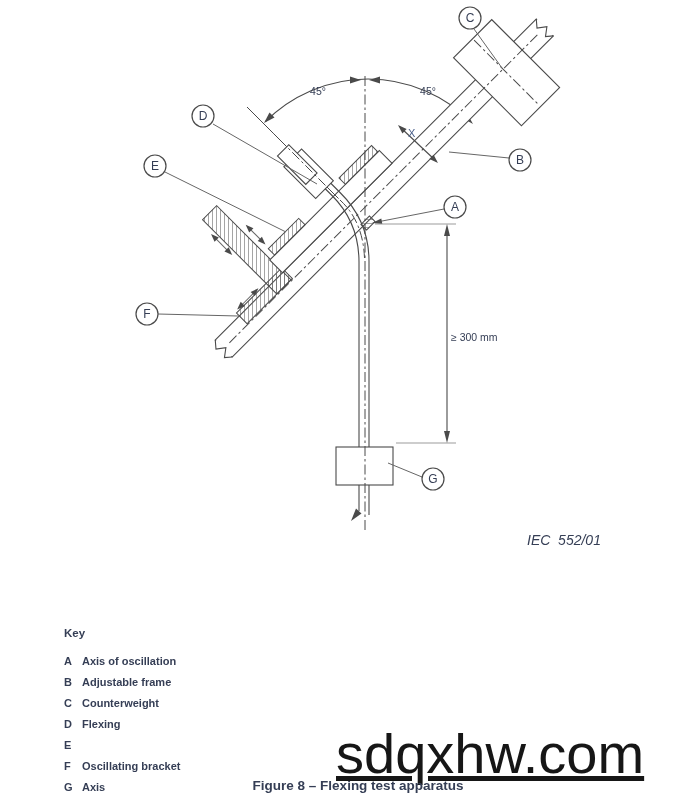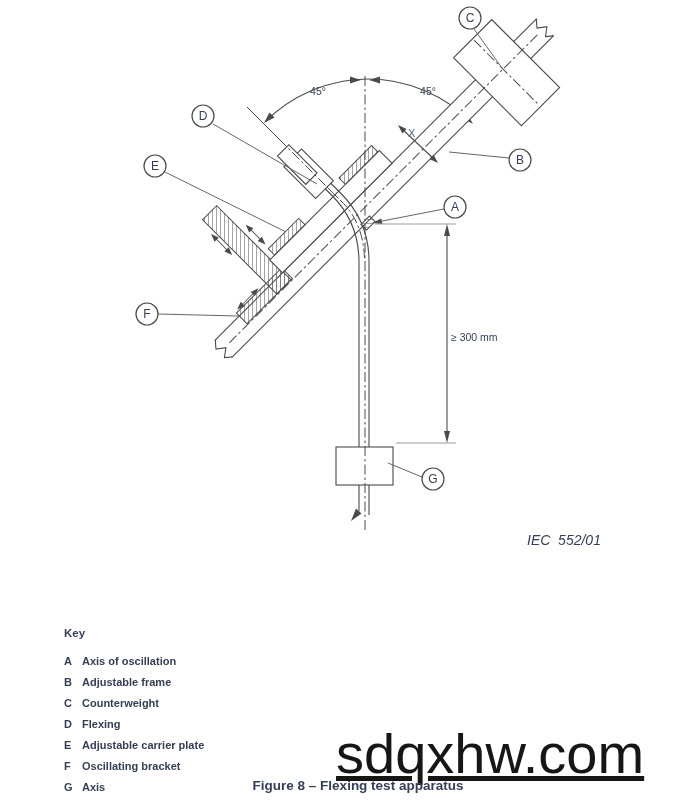--- a/index.html
+++ b/index.html
@@ -173,21 +173,20 @@
   <div class="key-row">
     <span class="key-letter">C</span>
     <span>Counterweight</span>
   </div>
   <div class="key-row">
     <span class="key-letter">D</span>
     <span>Flexing</span>
   </div>
   <div class="key-row">
     <span class="key-letter">E</span>
-    <span>Adjustable carrier plate</span>
   </div>
   <div class="key-row">
     <span class="key-letter">F</span>
     <span>Oscillating bracket</span>
   </div>
   <div class="key-row">
     <span class="key-letter">G</span>
     <span>Axis</span>
   </div>
 </div>

